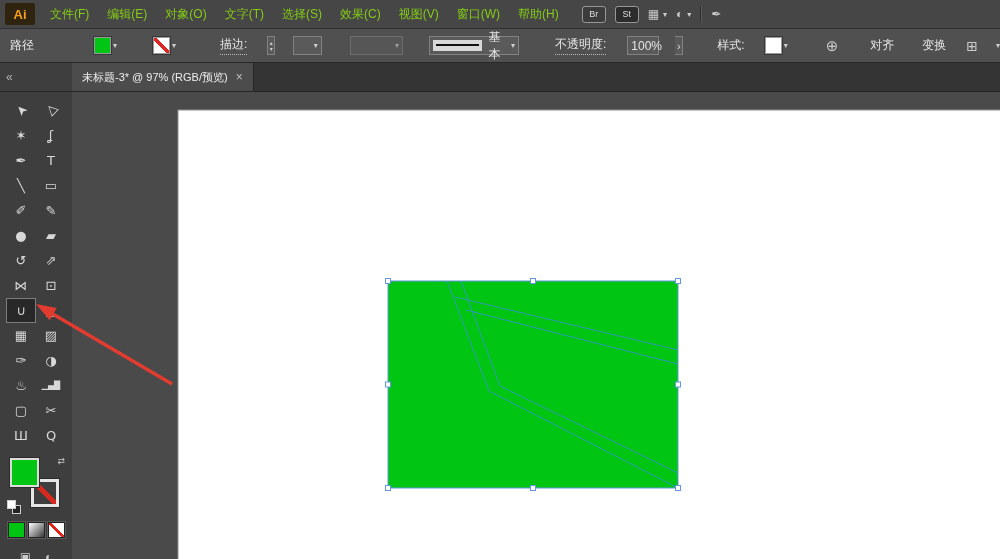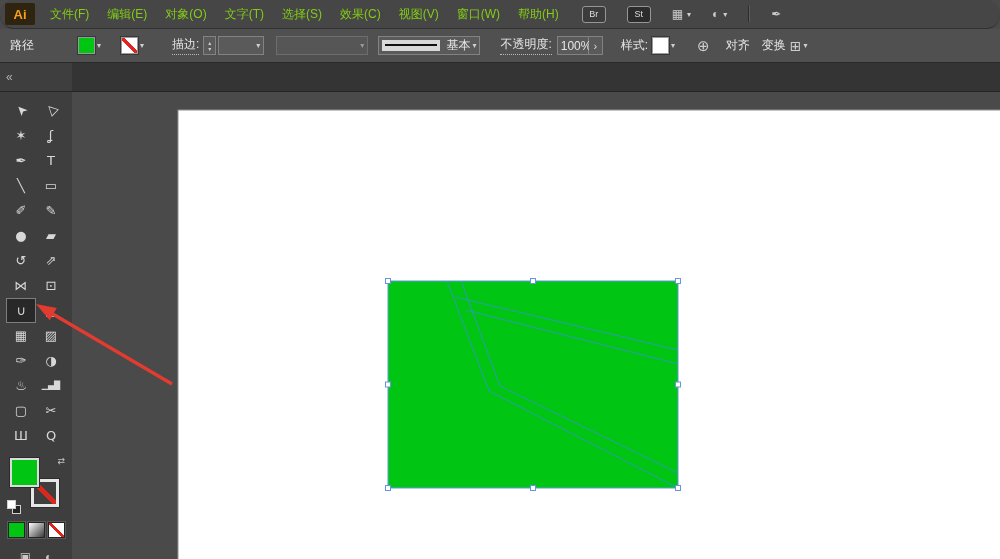--- a/index.html
+++ b/index.html
@@ -1,35 +1,35 @@
 <!DOCTYPE html>
 <html><head>
 <meta charset="utf-8">
 <style>
   html,body{margin:0;padding:0;background:#222;}
   #app{position:relative;width:1000px;height:559px;overflow:hidden;
        font-family:"Liberation Sans","DejaVu Sans",sans-serif;background:#4a4a4a;
        -webkit-user-select:none;user-select:none;}
   
   #menubar{height:28px;background:#464646;border-bottom:1px solid #303030;
-           display:flex;align-items:center;border-radius:14px;}
+           display:flex;align-items:center;}
   .ai-logo{width:30px;height:22px;margin-left:5px;background:#2f2410;color:#f9a01b;
            font-weight:bold;font-size:13px;display:flex;align-items:center;justify-content:center;border-radius:2px;}
   #menu-items{display:flex;margin-left:6px;}
   .menu-item{padding:0 9px;font-size:12px;color:#84cc16;line-height:28px;white-space:nowrap;cursor:default;}
-  .mb-right{display:flex;align-items:center;margin-left:14px;gap:21px;}
+  .mb-right{display:flex;align-items:center;margin-left:14px;gap:9px;}
   .badge{min-width:18px;height:15px;border:1px solid #979797;border-radius:3px;font-size:9px;color:#ddd;
          display:flex;align-items:center;justify-content:center;padding:0 2px;background:#3c3c3c;}
   .badge.st{background:#2c2c2c;}
   .mb-ctl{display:flex;align-items:center;gap:2px;color:#c9c9c9;font-size:12px;}
   .mb-sep{width:0;height:16px;border-left:1px solid #2c2c2c;border-right:1px solid #5c5c5c;}
   .caret{font-size:8px;color:#cfcfcf;margin-left:2px;}
   
   #controlbar{height:33px;background:#505050;border-bottom:1px solid #282828;
-              display:flex;align-items:center;padding-left:10px;font-size:12px;color:#e6e6e6;}
+              display:flex;align-items:center;padding-left:10px;font-size:12px;color:#e6e6e6;gap:16px;}
   .cb-label{white-space:nowrap;}
   .dotted{border-bottom:1px dotted #b9b9b9;padding-bottom:1px;}
   .swcombo{display:flex;align-items:center;}
   .sw{width:15px;height:15px;border:1px solid #9a9a9a;box-shadow:0 0 0 1px #383838;background:#fff;}
   .sw.none{background:linear-gradient(45deg,#fff 43%,#e02520 43%,#e02520 57%,#fff 57%);}
   .combo{height:19px;border:1px solid #828282;background:#5a5a5a;display:flex;align-items:center;
          box-sizing:border-box;padding:0 3px;}
   .combo.disabled{border-color:#6d6d6d;background:#565656;}
   .stepper{width:13px;height:19px;border:1px solid #828282;background:#5a5a5a;box-sizing:border-box;
            display:flex;flex-direction:column;align-items:center;justify-content:center;
@@ -161,20 +161,24 @@
     <span class="cb-label" style="margin-right:12px">对齐</span>
 
     <span class="cb-label">变换</span>
     <span class="gridicon">⊞</span>
     <span class="caret">▾</span>
   </div>
 
   <div id="tabbar">
     <div class="tab-stub">
       <span>«</span>
+    </div>
+    <div class="tab">
+      <span>未标题-3* @ 97% (RGB/预览)</span>
+      <span class="tab-close">×</span>
     </div>
   </div>
 
   <div id="main">
     <div id="toolbar">
       <div id="tool-grid">
           <div class="tool">
             <span class="tg" style="transform: rotate(-135deg);">➤</span>
           </div>
           <div class="tool">

